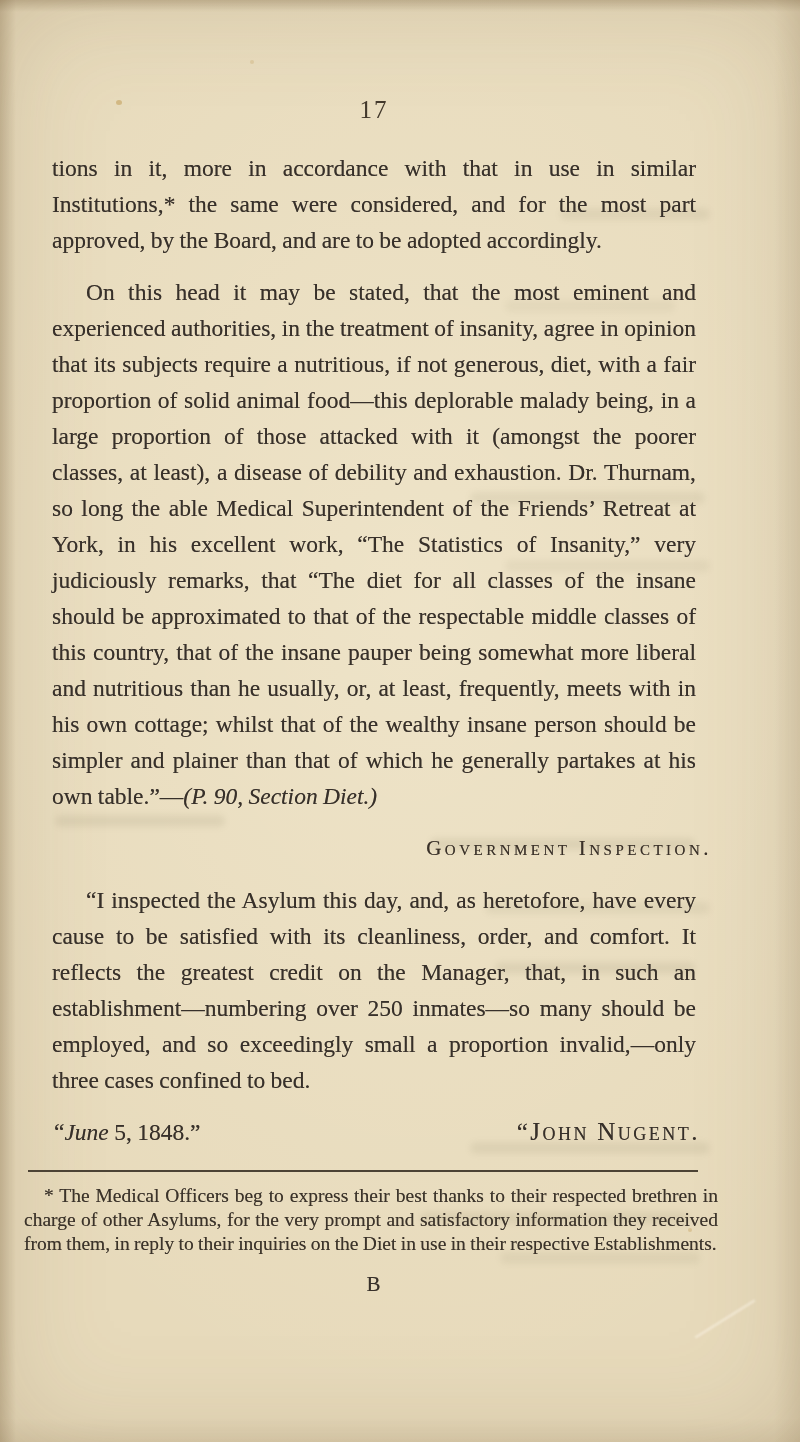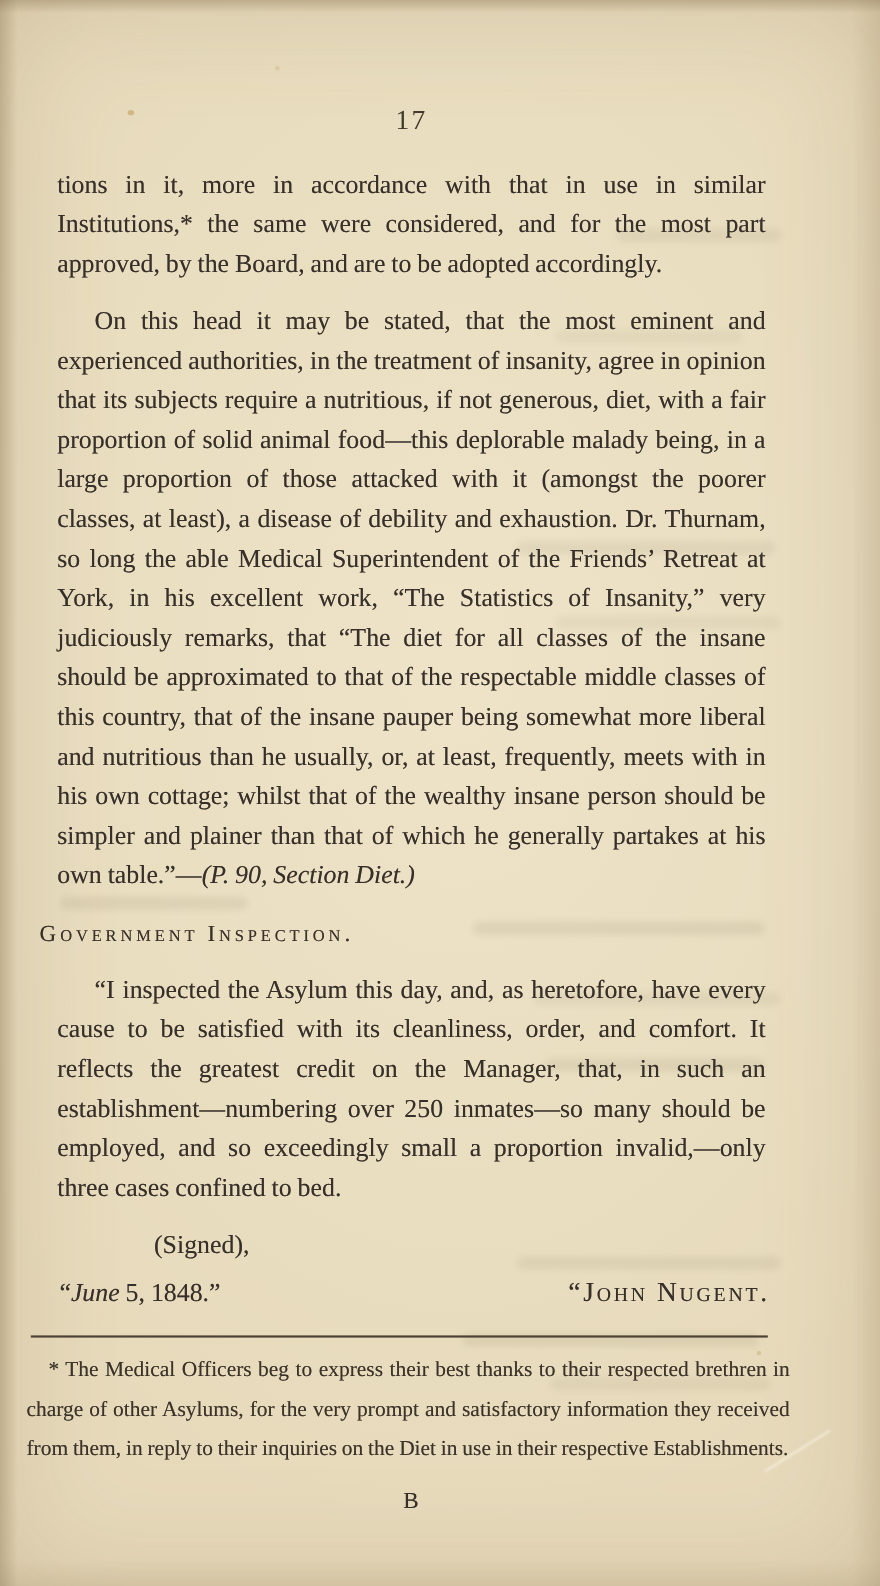--- a/index.html
+++ b/index.html
@@ -46,21 +46,21 @@
     text-align: justify;
     text-shadow: 0 0 .4px rgba(55,46,38,.55);
     word-spacing: -0.5px;
   }
   .para { margin: 16px; }
   .para.indent { text-indent: 34px; }
   .para i { font-style: italic; }
 
   .heading {
     margin: 16px 0 10px 0;
-    text-align: left;
+    text-align: right;
     font-size: 21px;
     font-weight: normal;
     font-variant: small-caps;
     letter-spacing: 3.5px;
     color: #3a3129;
   }
 
   .signed-label {
     margin: 8px 0 0 104px;
     font-size: 23.5px;
@@ -86,21 +86,21 @@
     height: 2px;
     width: 670px;
     margin: 20px 0 12px -8px;
     background: #4c4335;
   }
 
   .footnote {
     width: 694px;
     margin-left: -12px;
     font-size: 19.5px;
-    line-height: 36px;
+    line-height: 24px;
     text-align: justify;
     text-indent: 20px;
     color: #3b332a;
   }
 
   .printer-mark {
     margin-top: 10px;
     text-align: center;
     font-size: 21px;
     letter-spacing: 1px;
@@ -178,21 +178,20 @@
 
       <p class="para"><span>tions in it, more in accordance with that in use in similar Institutions,* the same were considered, and for the most part approved, by the Board, and are to be adopted accordingly.</span></p>
 
       <p class="para indent"><span>On this head it may be stated, that the most eminent and experienced authorities, in the treatment of insanity, agree in opinion that its subjects require a nutritious, if not generous, diet, with a fair proportion of solid animal food—this deplorable malady being, in a large proportion of those attacked with it (amongst the poorer classes, at least), a disease of debility and exhaustion.  Dr. Thurnam, so long the able Medical Superintendent of the Friends’ Retreat at York, in his excellent work, “The Statistics of Insanity,” very judiciously remarks, that “The diet for all classes of the insane should be approximated to that of the respectable middle classes of this country, that of the insane pauper being somewhat more liberal and nutritious than he usually, or, at least, frequently, meets with in his own cottage; whilst that of the wealthy insane person should be simpler and plainer than that of which he generally partakes at his own table.”—</span><i>(P. 90, Section Diet.)</i></p>
 
       <h2 class="heading">Government Inspection.</h2>
 
 
       <p class="para indent"><span>“I inspected the Asylum this day, and, as heretofore, have every cause to be satisfied with its cleanliness, order, and comfort.  It reflects the greatest credit on the Manager, that, in such an establishment—numbering over 250 inmates—so many should be employed, and so exceedingly small a proportion invalid,—only three cases confined to bed.</span></p>
 
-      <div class="signed-label">(Signed),</div>
 
       <div class="sigrow">
         <span class="sig-date"><span>“</span><i>June</i><span> 5, 1848.”</span></span>
         <span class="sig-name">“John Nugent.</span>
       </div>
 
       <div class="rule"></div>
 
       <div class="footnote">* The Medical Officers beg to express their best thanks to their respected brethren in charge of other Asylums, for the very prompt and satisfactory information they received from them, in reply to their inquiries on the Diet in use in their respective Establishments.</div>
 

